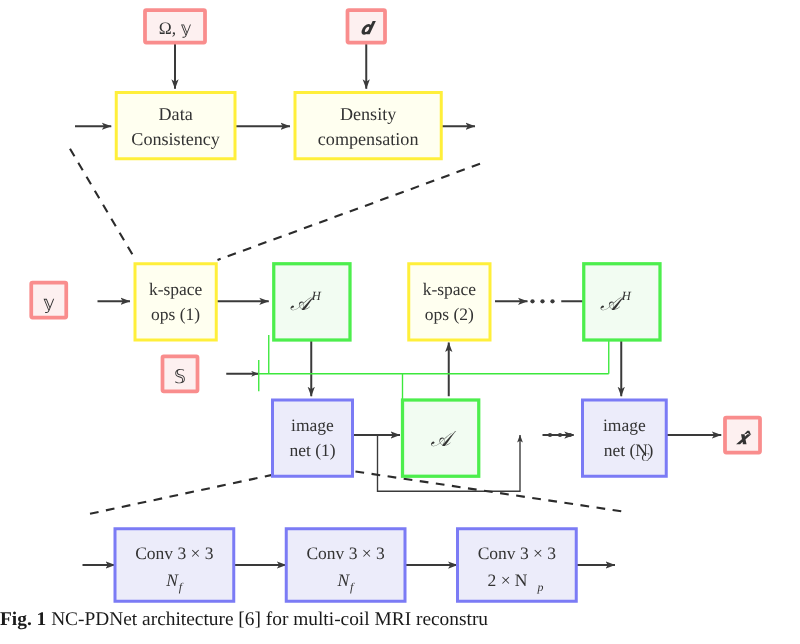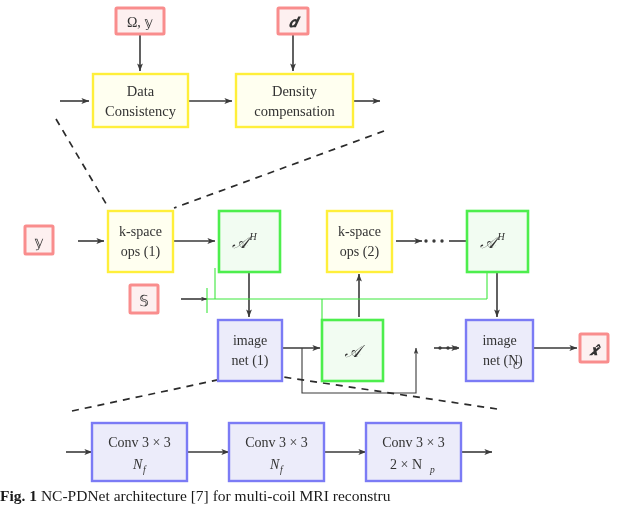--- a/index.html
+++ b/index.html
@@ -168,16 +168,16 @@
     <rect x="366" y="423" width="95" height="58" fill="#ececfa" stroke="#7b7bf5" stroke-width="2.4"></rect>
     <text class="boxlabel" x="413.5" y="447" font-size="14">Conv 3 × 3</text>
     <text x="390" y="469" font-size="14" fill="#333">2 × N</text>
     <text x="430" y="473" font-size="9.5" font-style="italic" fill="#333">p</text>
   </g>
 
 </svg>
 
 <div class="cap">
   <b>Fig. 1</b>
-  <span>NC-PDNet architecture [7] for multi-coil MRI reconstru</span>
+  <span>NC-PDNet architecture [6] for multi-coil MRI reconstru</span>
 </div>
 
 </div>
 
 </body></html>

